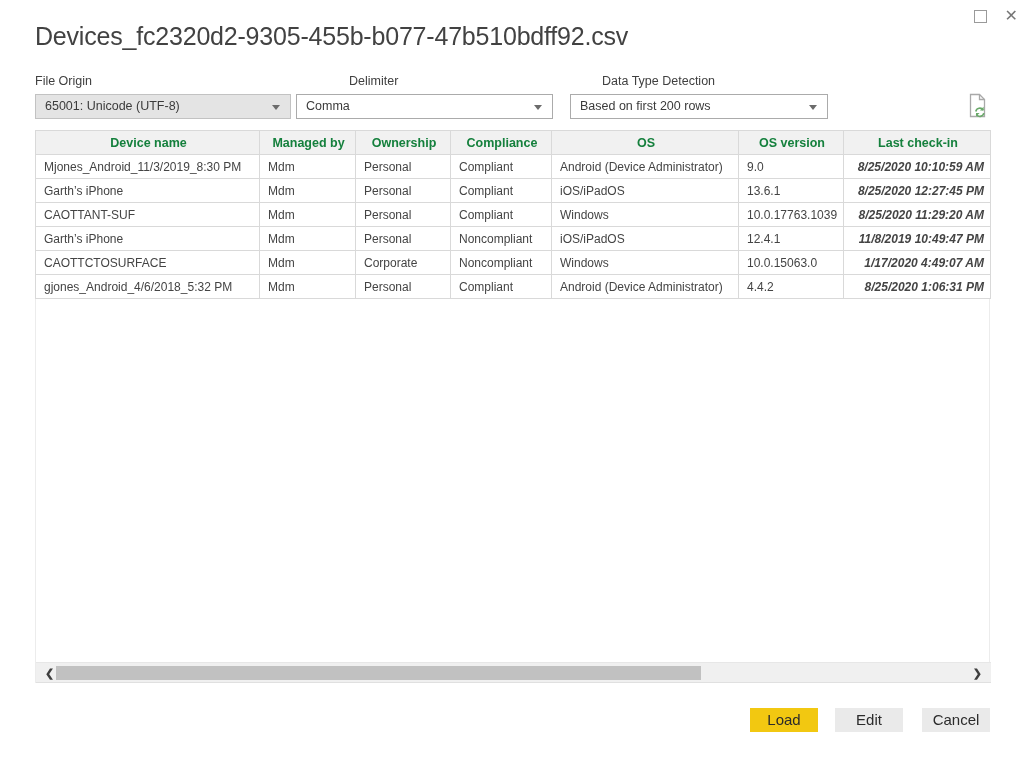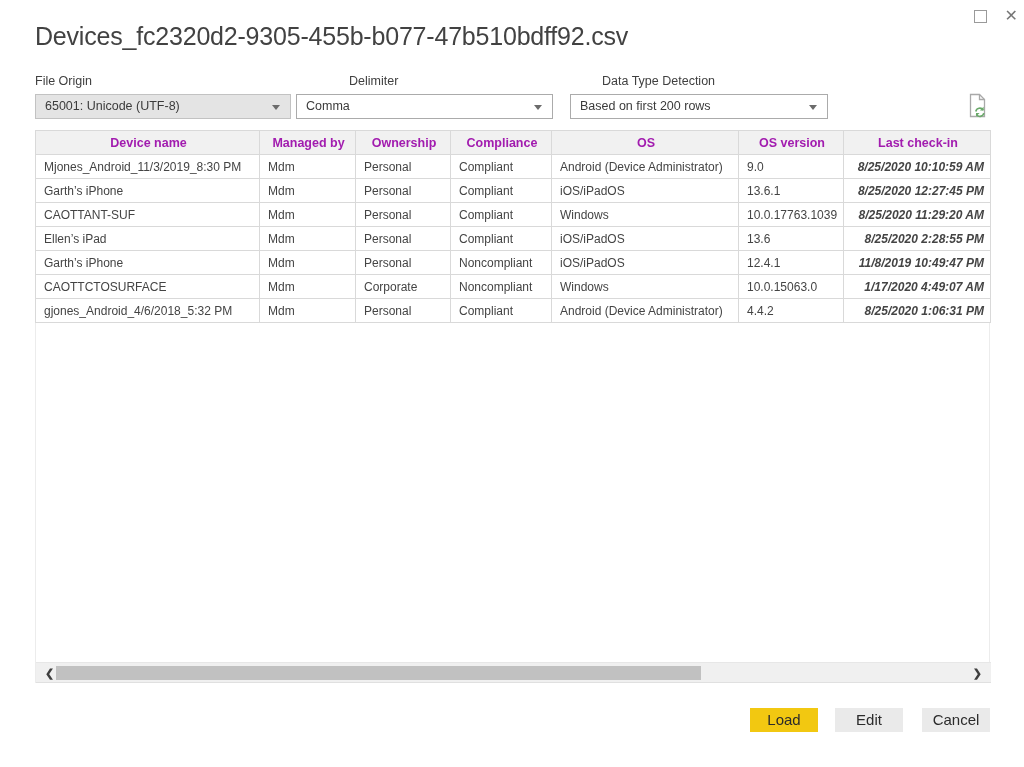--- a/index.html
+++ b/index.html
@@ -31,21 +31,21 @@
 
   
   .refresh-icon { position:absolute; left:964px; top:92px; width:27px; height:27px; cursor:pointer; }
 
   
   .preview { position:absolute; left:35px; top:130px; width:955px; height:553px;
     border-left:1px solid #ececec; border-right:1px solid #ececec; background:#fff; }
   table { border-collapse:collapse; table-layout:fixed; width:955px; margin-left:-1px; }
   th, td { border:1px solid #d9d9d9; font-size:12px; height:24px; padding:0 6px 0 8px;
     white-space:nowrap; overflow:hidden; }
-  th { background:#f1f1f1; color:#a21caf; font-weight:bold; text-align:center; font-size:12.5px; }
+  th { background:#f1f1f1; color:#15803d; font-weight:bold; text-align:center; font-size:12.5px; }
   td { color:#444; text-align:left; background:#fff; }
   th:nth-child(1), td:nth-child(1) { width:224px; }
   th:nth-child(2), td:nth-child(2) { width:96px; }
   th:nth-child(3), td:nth-child(3) { width:95px; }
   th:nth-child(4), td:nth-child(4) { width:101px; }
   th:nth-child(5), td:nth-child(5) { width:187px; }
   th:nth-child(6), td:nth-child(6) { width:105px; }
   th:nth-child(7), td:nth-child(7) { width:147px; }
   td.dt { font-style:italic; text-align:right;font-weight:bold; }
 
@@ -138,29 +138,20 @@
           <tr>
             <td>CAOTTANT-SUF</td>
             <td>Mdm</td>
             <td>Personal</td>
             <td>Compliant</td>
             <td>Windows</td>
             <td>10.0.17763.1039</td>
             <td class="dt">8/25/2020 11:29:20 AM</td>
           </tr>
           <tr>
-            <td>Ellen’s iPad</td>
-            <td>Mdm</td>
-            <td>Personal</td>
-            <td>Compliant</td>
-            <td>iOS/iPadOS</td>
-            <td>13.6</td>
-            <td class="dt">8/25/2020 2:28:55 PM</td>
-          </tr>
-          <tr>
             <td>Garth’s iPhone</td>
             <td>Mdm</td>
             <td>Personal</td>
             <td>Noncompliant</td>
             <td>iOS/iPadOS</td>
             <td>12.4.1</td>
             <td class="dt">11/8/2019 10:49:47 PM</td>
           </tr>
           <tr>
             <td>CAOTTCTOSURFACE</td>

